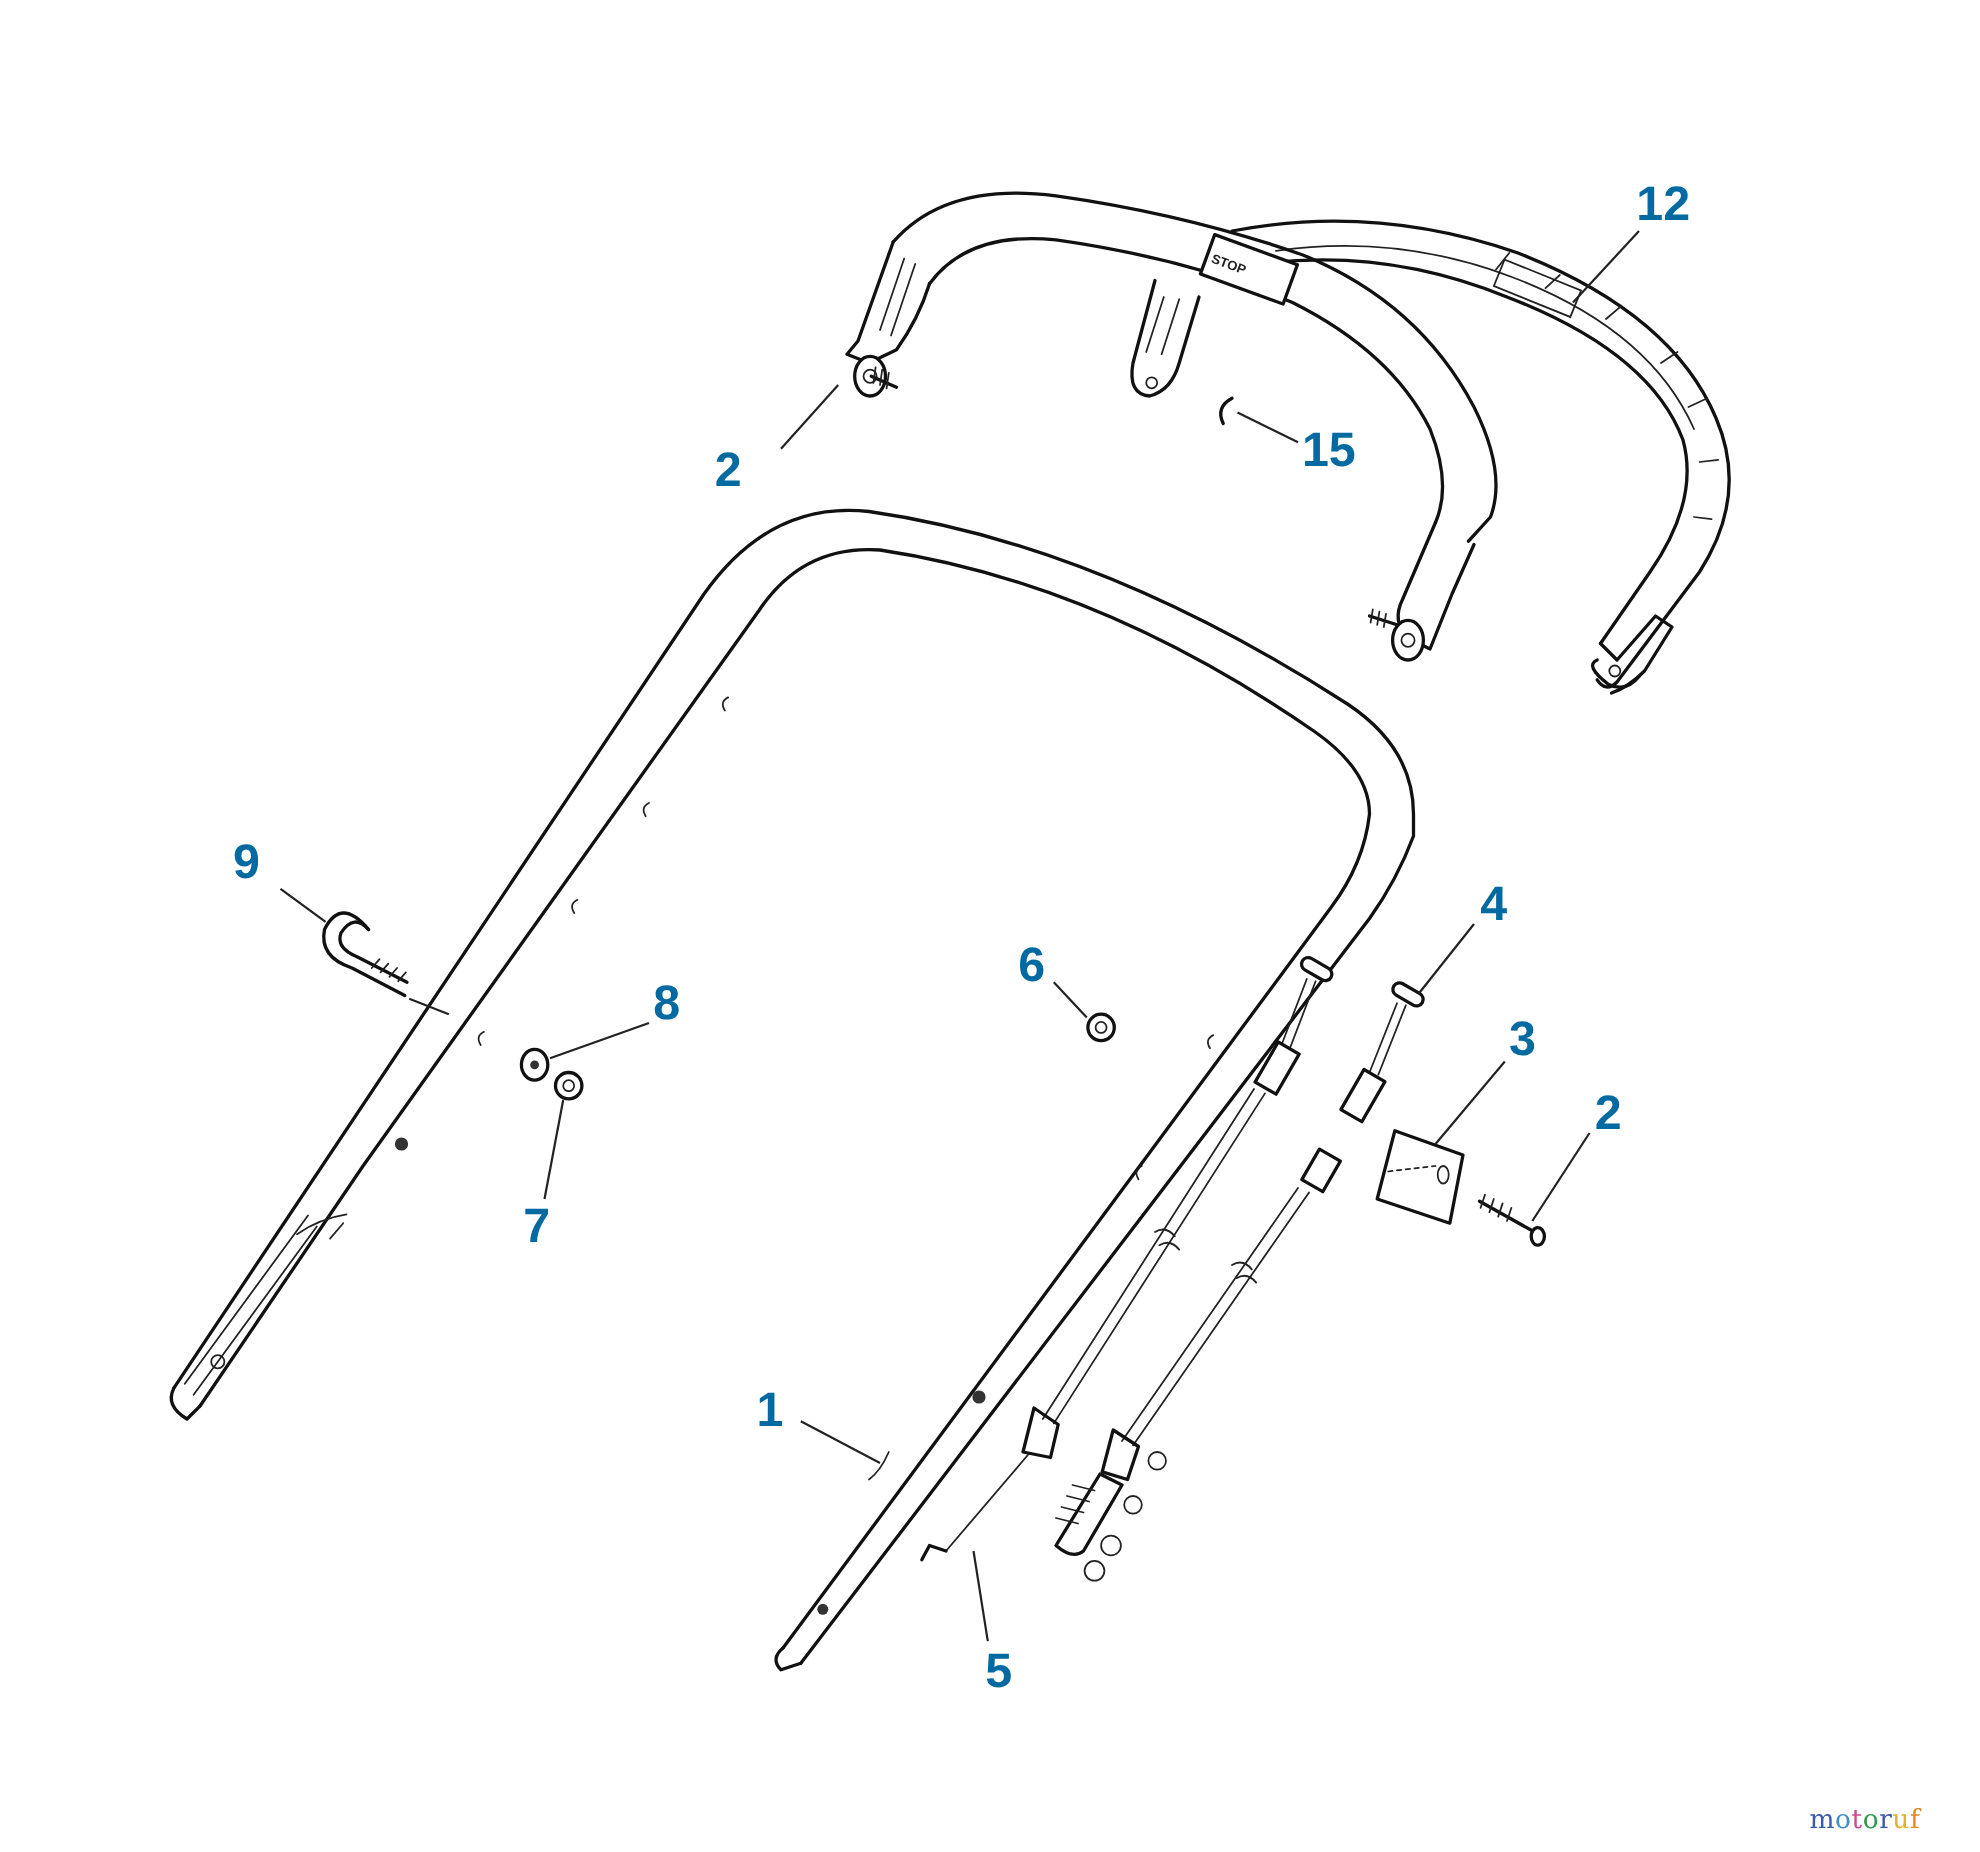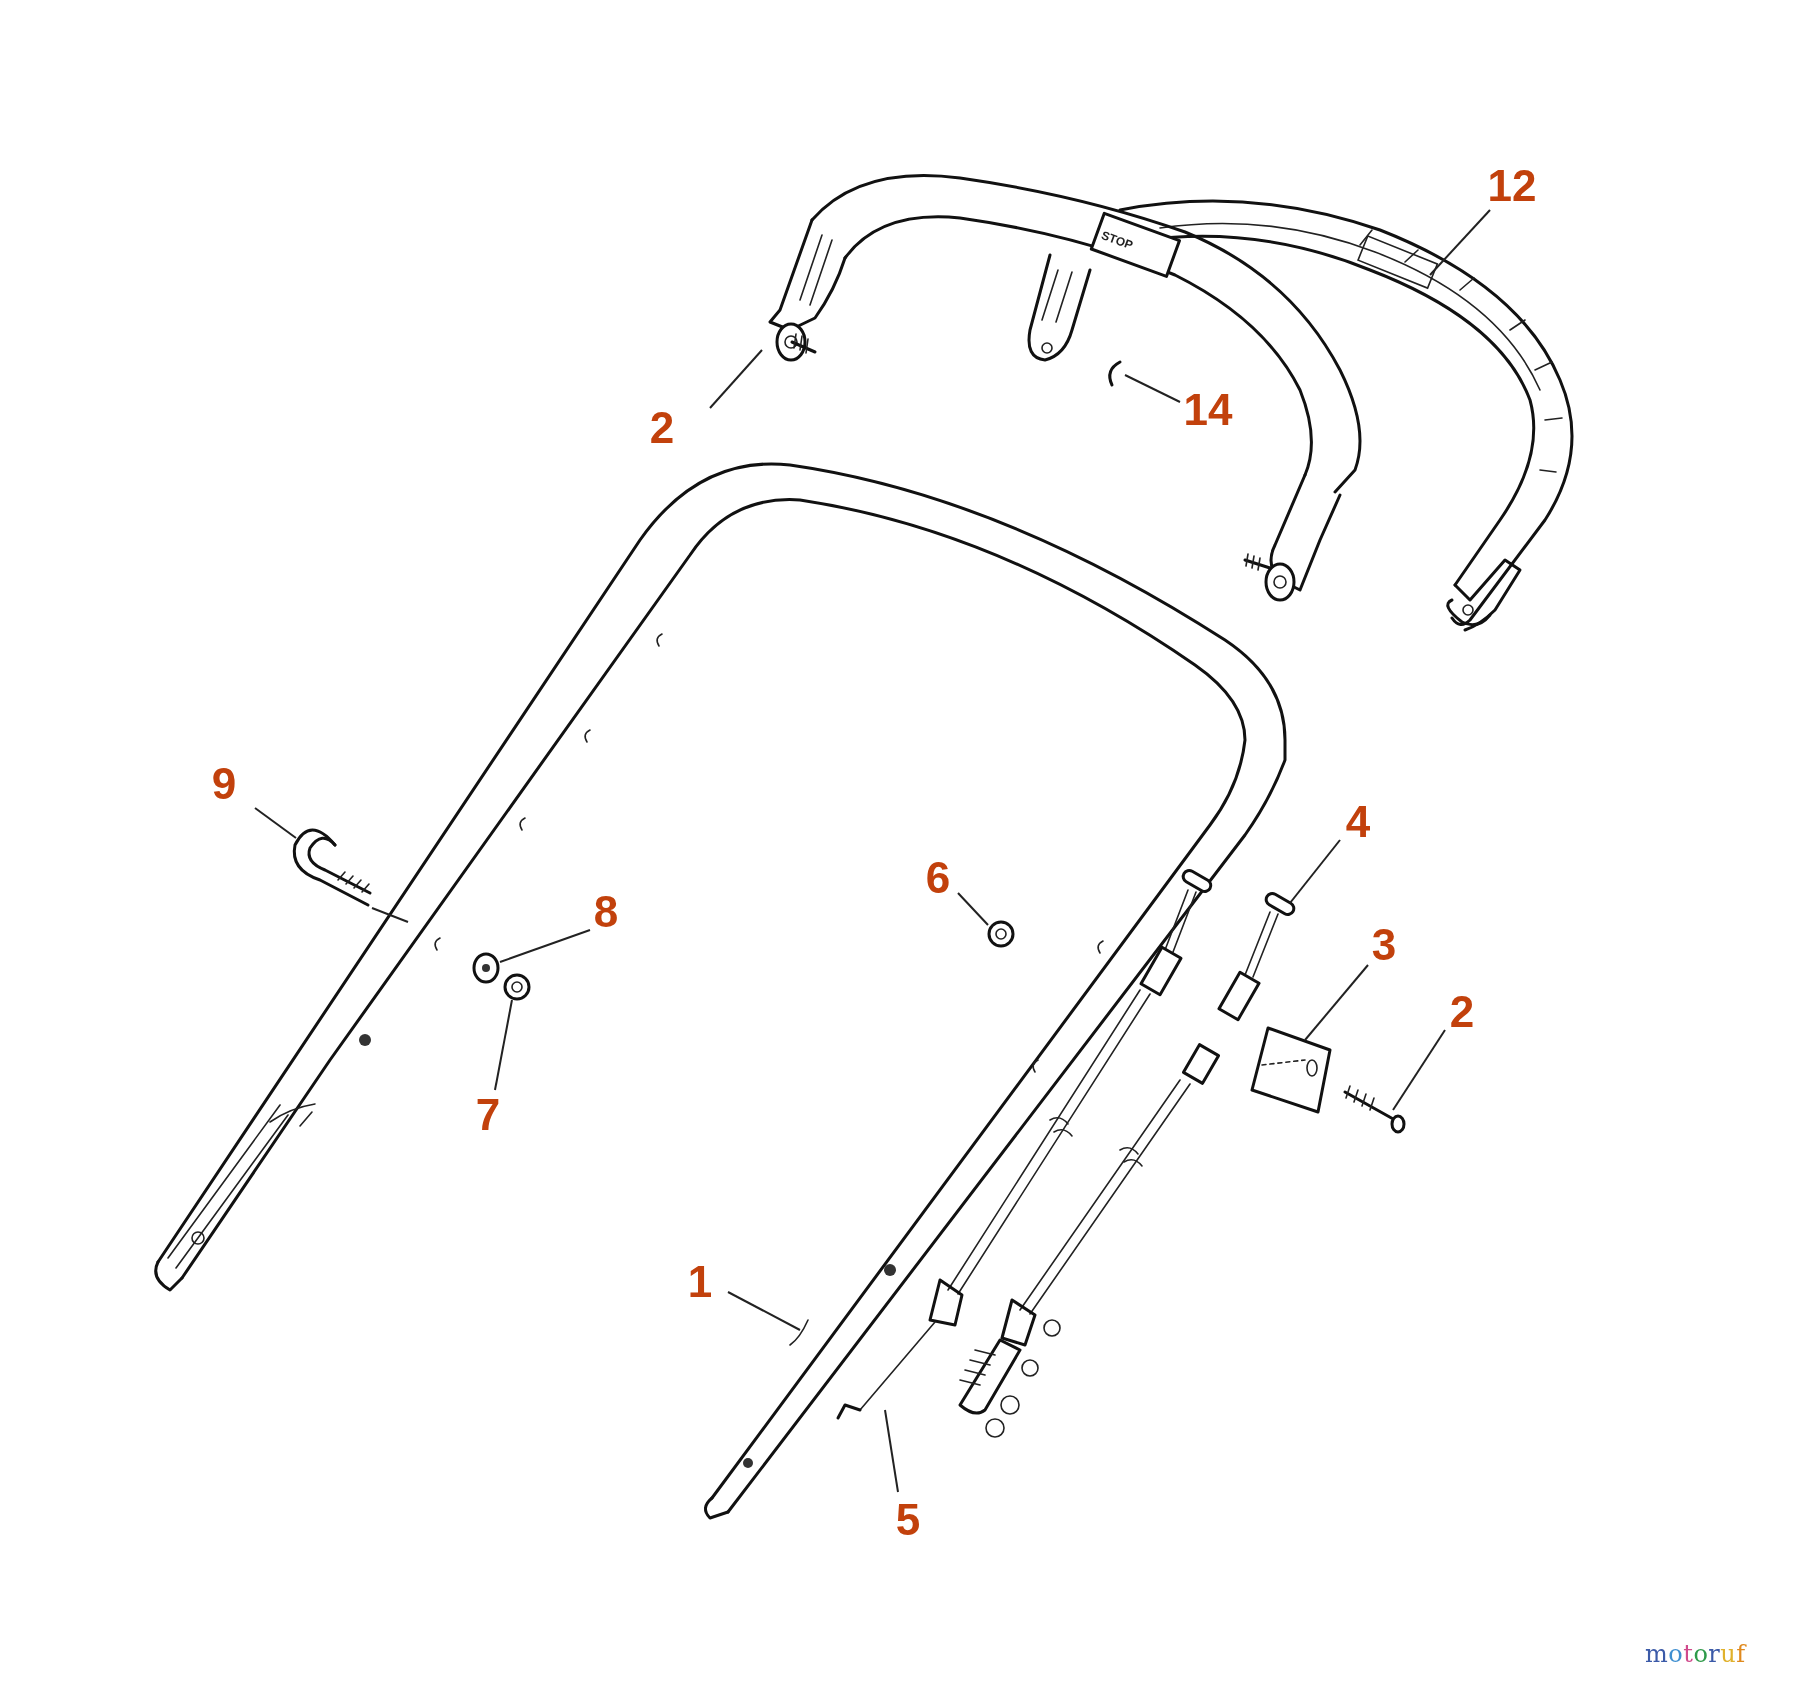--- a/index.html
+++ b/index.html
@@ -2,21 +2,21 @@
 <html><head>
 <meta charset="utf-8">
 <style>
   html, body { margin: 0; padding: 0; background: #ffffff; }
   body { width: 1800px; height: 1684px; position: relative; overflow: hidden; font-family: "Liberation Sans", sans-serif; }
   #diagram { position: absolute; left: 0; top: 0; width: 1800px; height: 1684px; }
   .part { fill: none; stroke: #111111; stroke-width: 3; stroke-linecap: round; stroke-linejoin: round; }
   .thin { fill: none; stroke: #222222; stroke-width: 1.6; stroke-linecap: round; }
   .fillw { fill: #ffffff; stroke: #111111; stroke-width: 3; stroke-linejoin: round; }
   .leader { stroke: #222222; stroke-width: 2; fill: none; }
-  .callout { position: absolute; font-weight: bold; font-size: 44px; color: #c2410c; line-height: 1; transform: translate(-50%, -50%); }
+  .callout { position: absolute; font-weight: bold; font-size: 44px; color: #0369a1; line-height: 1; transform: translate(-50%, -50%); }
   .watermark { position: absolute; left: 1645px; top: 1640px; font-family: "DejaVu Serif", serif; font-size: 24px; letter-spacing: 0.5px; }
   .watermark span { display: inline-block; }
   .stamp { font-family: "Liberation Sans", sans-serif; font-size: 12px; font-weight: bold; fill: #222; }
 </style>
 </head>
 <body>
 
 <svg id="diagram" viewBox="0 0 1800 1684" xmlns="http://www.w3.org/2000/svg">
 
   <g>
@@ -173,18 +173,18 @@
 <div class="callout" style="left:700px;top:1282px;">1</div>
 <div class="callout" style="left:1462px;top:1012px;">2</div>
 <div class="callout" style="left:1384px;top:945px;">3</div>
 <div class="callout" style="left:1358px;top:822px;">4</div>
 <div class="callout" style="left:908px;top:1520px;">5</div>
 <div class="callout" style="left:938px;top:878px;">6</div>
 <div class="callout" style="left:488px;top:1115px;">7</div>
 <div class="callout" style="left:606px;top:912px;">8</div>
 <div class="callout" style="left:224px;top:784px;">9</div>
 <div class="callout" style="left:662px;top:428px;">2</div>
-<div class="callout" style="left:1208px;top:410px;">14</div>
+<div class="callout" style="left:1208px;top:410px;">15</div>
 <div class="callout" style="left:1512px;top:186px;">12</div>
 
 <div class="watermark">
   <span style="color:#3b5aa8">m</span><span style="color:#3f8fd0">o</span><span style="color:#d04a8c">t</span><span style="color:#2f9a4a">o</span><span style="color:#3b5aa8">r</span><span style="color:#e0b12c">u</span><span style="color:#e08a1e">f</span>
 </div>
 
 </body></html>

